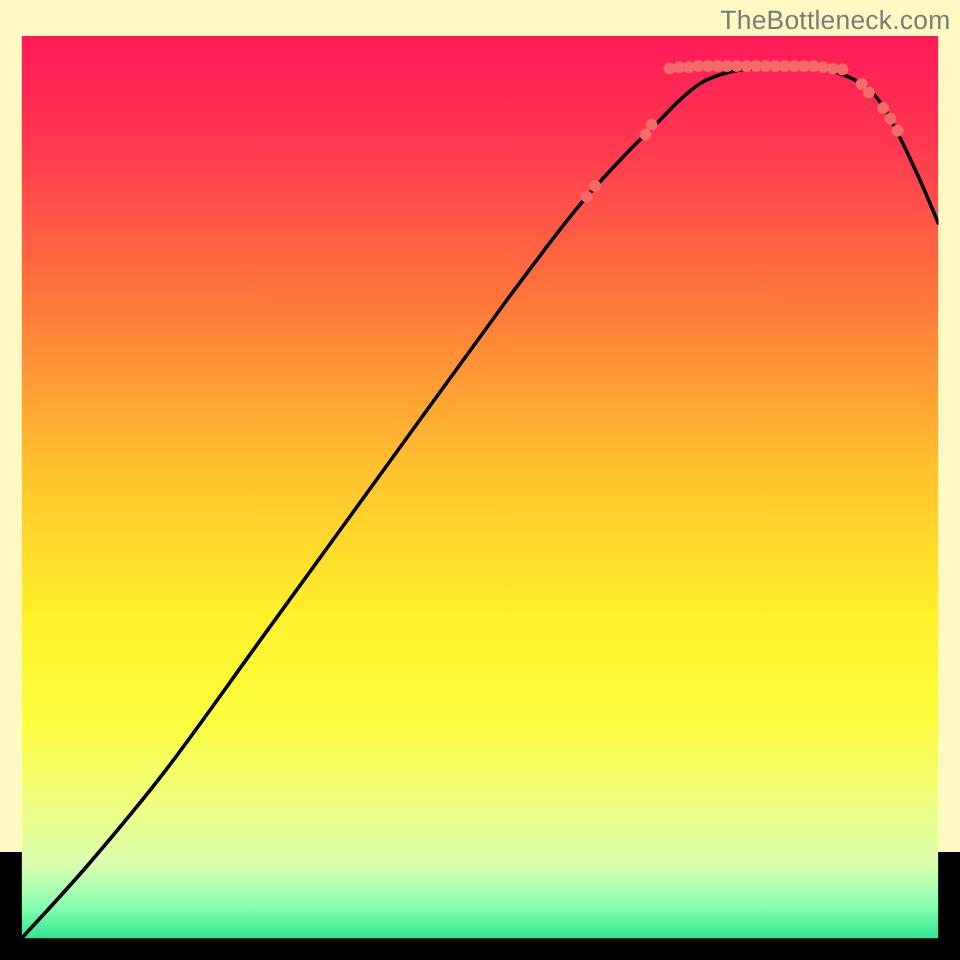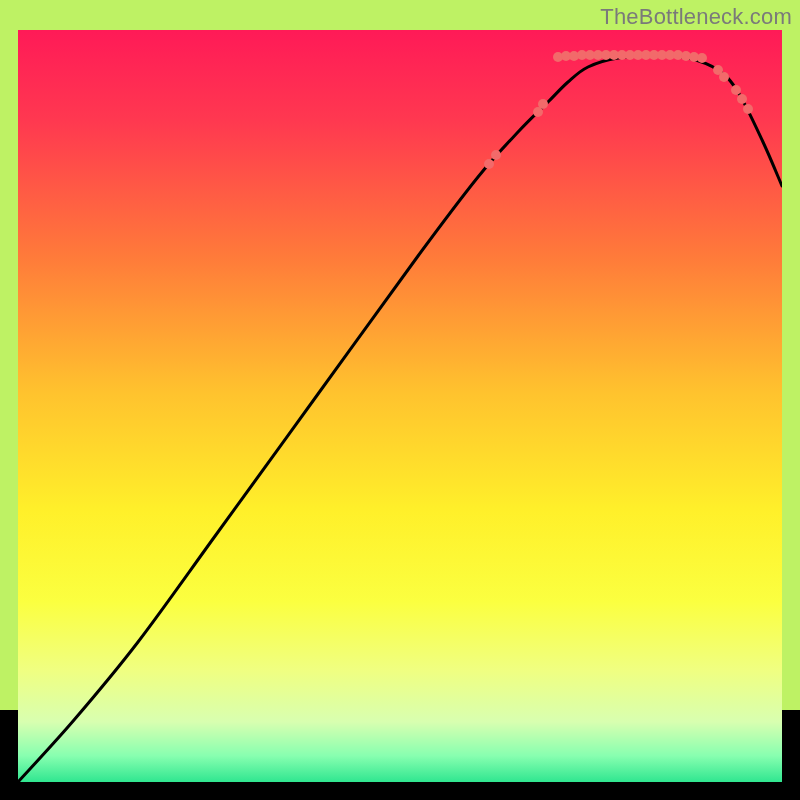--- a/index.html
+++ b/index.html
@@ -7,21 +7,21 @@
     padding: 0;
     width: 800px;
     height: 800px;
     background: #000;
     overflow: hidden;
   }
   .frame {
     position: relative;
     width: 800px;
     height: 710px;
-    background: #bef264;
+    background: #fef9c3;
   }
   .watermark {
     position: absolute;
     top: 4px;
     right: 8px;
     font-family: Arial, Helvetica, sans-serif;
     font-size: 22px;
     font-weight: 500;
     color: #7a7a7a;
     letter-spacing: 0.2px;

